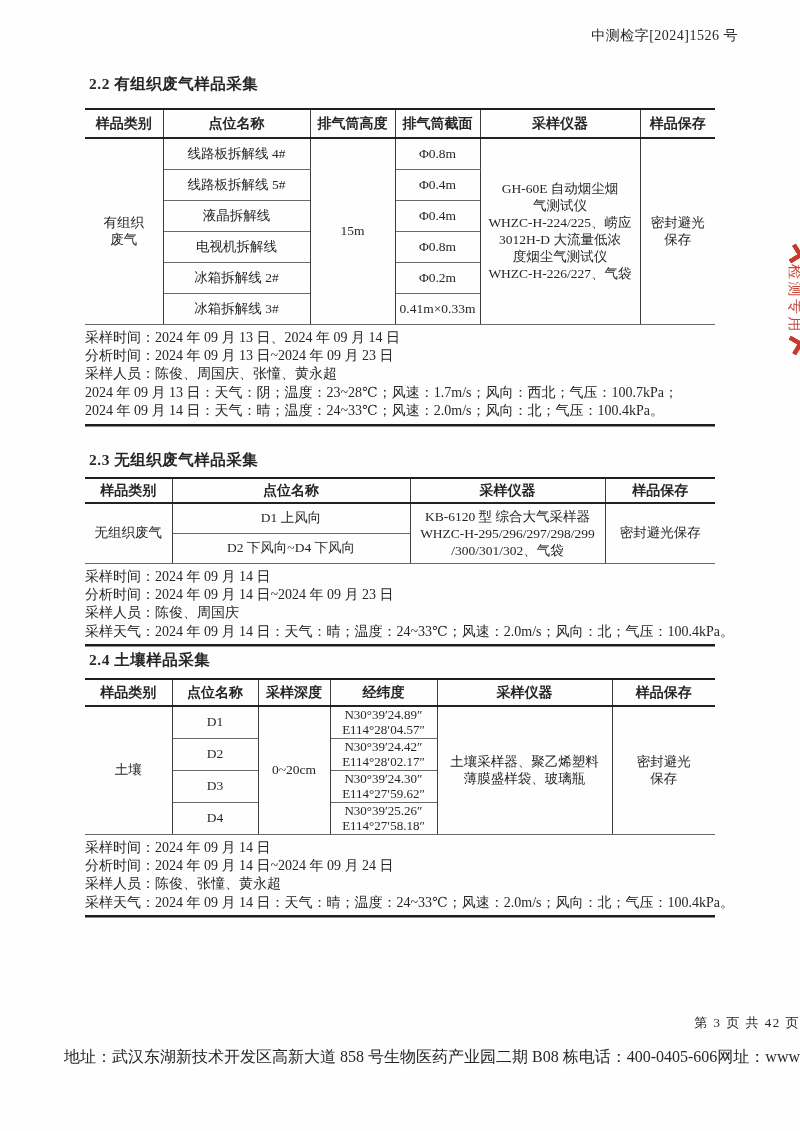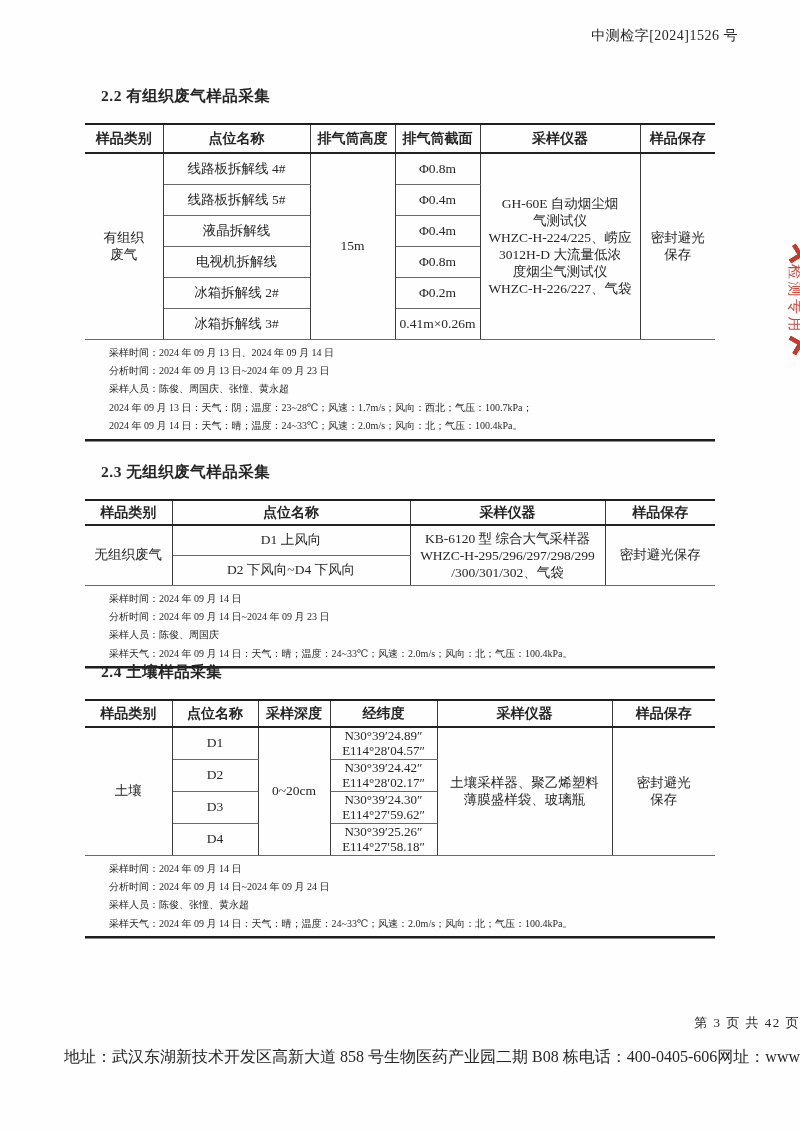--- a/index.html
+++ b/index.html
@@ -6,37 +6,37 @@
   html,body { margin:0; padding:0; }
   body {
     width:800px; height:1131px; position:relative; overflow:hidden;
     background:#fefefe; color:#262626;
     font-family:"Liberation Serif","DejaVu Serif",serif;
   }
   .doc-number { position:absolute; top:27px; right:62px; font-size:14px; letter-spacing:0.5px; }
 
   .section { position:absolute; left:85px; width:630px; }
   .s22 { top:70px; } .s23 { top:446px; } .s24 { top:646px; }
-  .section-title { font-size:15.5px; font-weight:700; margin:16px; letter-spacing:0.5px; }
+  .section-title { font-size:15.5px; font-weight:700; margin:4px; letter-spacing:0.5px; }
 
   table { border-collapse:collapse; table-layout:fixed; width:630px; border-top:2.5px solid #1e1e1e; }
   .s22 table { margin-top:13px; } .s23 table { margin-top:6px; } .s24 table { margin-top:7px; }
   th,td { text-align:center; vertical-align:middle; padding:0 2px; overflow:hidden; }
   th { font-size:14px; font-weight:700; border-bottom:2px solid #222; height:29px; }
   td { font-size:13.5px; border-bottom:1px solid #6a6a6a; }
   th,td { border-left:1px solid #3c3c3c; border-right:1px solid #3c3c3c; }
   tr > *:first-child { border-left:none; }
   tr > *:last-child { border-right:none; }
   .t22 tbody td { height:31px; }
   .t23 th { height:25px; } .t23 tbody td { height:30px; }
   .t24 th { height:27px; } .t24 tbody td { height:32px; }
   .pre { white-space:pre-line; line-height:17px; }
   .coord { white-space:pre-line; line-height:15px; font-size:13px; }
 
-  .info { font-size:10px; line-height:18.4px; padding:4px 0 3px;margin-left:24px; }
+  .info { font-size:14px; line-height:18.4px; padding:4px 0 3px; }
   .info > div { white-space:nowrap; }
   .double-rule { width:630px; height:3px; border-top:2.5px solid #1e1e1e; border-bottom:1px solid #8a8a8a; }
 
   .seal { position:absolute; right:-7px; top:246px; width:36px; display:flex; flex-direction:column; align-items:center; }
   .chev { width:15px; height:15px; border-top:5px solid #c63a2c; border-right:5px solid #c63a2c; border-radius:1px; }
   .chev-top { transform:rotate(58deg); margin-right:-8px; }
   .chev-bottom { transform:rotate(30deg); margin-top:4px; margin-right:-8px; }
   .seal-text { writing-mode:vertical-rl; text-orientation:sideways; color:#c63a2c;
     font-size:15px; letter-spacing:2.5px; margin-top:3px; margin-right:-10px;
     font-family:"Liberation Sans","DejaVu Sans",sans-serif; opacity:0.92; }
@@ -103,21 +103,21 @@
       <tr>
         <td>电视机拆解线</td>
         <td>Φ0.8m</td>
       </tr>
       <tr>
         <td>冰箱拆解线 2#</td>
         <td>Φ0.2m</td>
       </tr>
       <tr>
         <td>冰箱拆解线 3#</td>
-        <td>0.41m×0.26m</td>
+        <td>0.41m×0.33m</td>
       </tr>
     </tbody>
   </table>
   <div class="info">
     <div>采样时间：2024 年 09 月 13 日、2024 年 09 月 14 日</div>
     <div>分析时间：2024 年 09 月 13 日~2024 年 09 月 23 日</div>
     <div>采样人员：陈俊、周国庆、张憧、黄永超</div>
     <div>2024 年 09 月 13 日：天气：阴；温度：23~28℃；风速：1.7m/s；风向：西北；气压：100.7kPa；</div>
     <div>2024 年 09 月 14 日：天气：晴；温度：24~33℃；风速：2.0m/s；风向：北；气压：100.4kPa。</div>
   </div>

